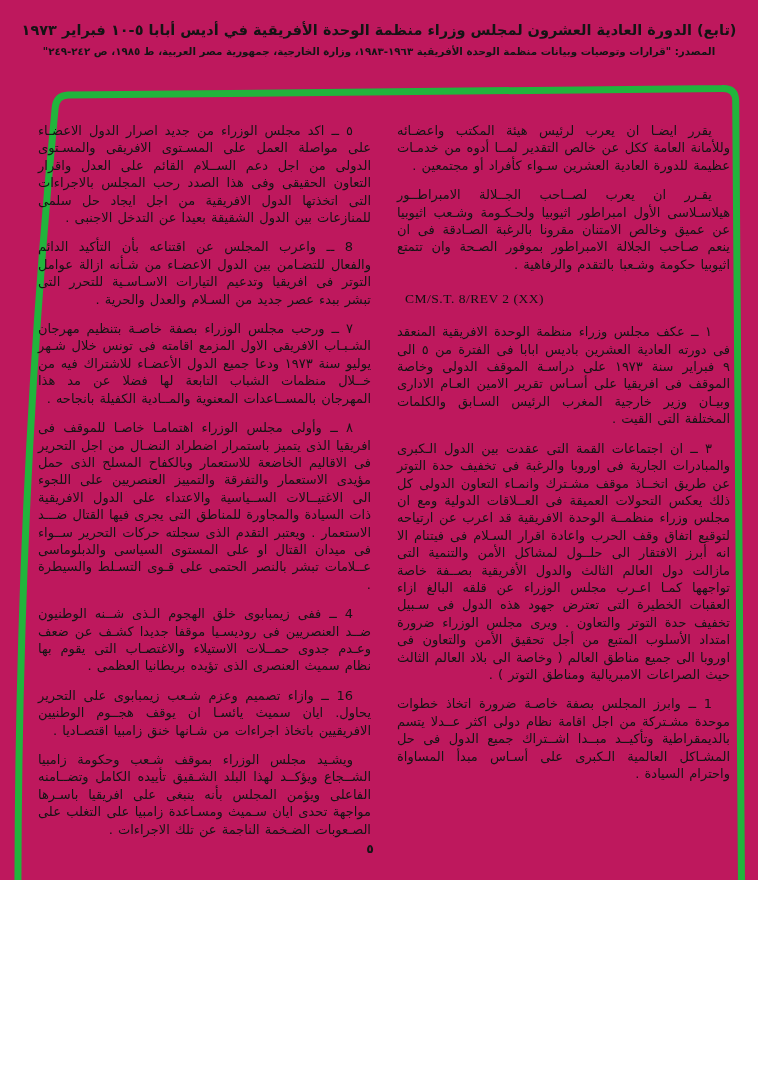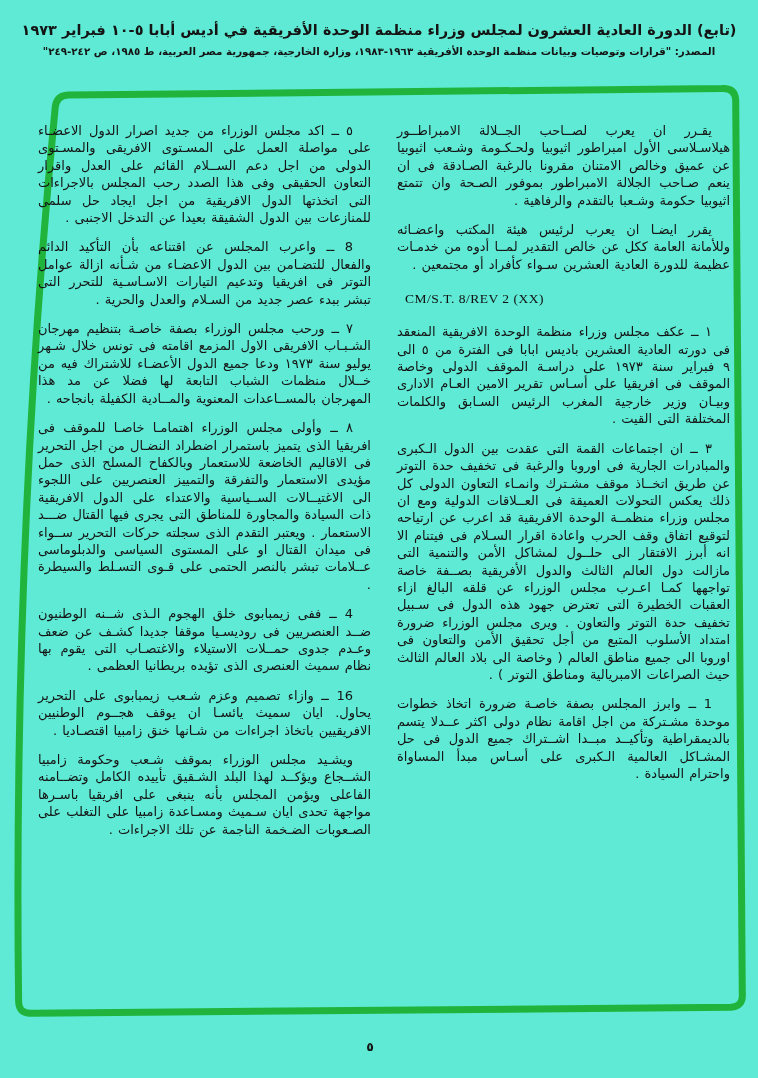--- a/index.html
+++ b/index.html
@@ -1,17 +1,17 @@
 <!DOCTYPE html>
 <html lang="ar"><head>
 <meta charset="utf-8">
 <style>
   html,body{margin:0;padding:0;background:#ffffff;}
   .page{
-    position:relative;width:758px;height:1078px;background:#5eead4;
+    position:relative;width:758px;height:880px;background:#be185d;
     font-family:"DejaVu Sans",sans-serif;color:#141414;overflow:hidden;
   }
   
   .hdr{position:absolute;top:22px;left:0;width:758px;text-align:center;direction:rtl;}
   .hdr .title{font-size:14.5px;font-weight:bold;white-space:nowrap;letter-spacing:0;}
   .hdr .source{font-size:10.3px;font-weight:bold;margin-top:7px;white-space:nowrap;}
   
   .frame{position:absolute;inset:0;pointer-events:none;}
   
   .columns{
@@ -56,22 +56,22 @@
              L 31.5 1013.2
              Q 19 1014 18.6 1001.5
              Q 13 540 55.2 107.5
              Q 56.4 95.6 68 95
              Z" fill="none" stroke-width="7" stroke-linejoin="round" stroke-linecap="round" stroke="#21b43c"></path>
   </svg>
 
   <main class="columns">
 
     <section class="col">
+      <p>يقرر ايضـا ان يعرب لرئيس هيئة المكتب واعضـائه وللأمانة العامة ككل عن خالص التقدير لمــا أدوه من خدمـات عظيمة للدورة العادية العشرين سـواء كأفراد أو مجتمعين .</p>
       <p>يقـرر ان يعرب لصــاحب الجــلالة الامبراطــور هيلاسـلاسى الأول امبراطور اثيوبيا ولحـكـومة وشـعب اثيوبيا عن عميق وخالص الامتنان مقرونا بالرغبة الصـادقة فى ان ينعم صـاحب الجلالة الامبراطور بموفور الصـحة وان تتمتع اثيوبيا حكومة وشـعبا بالتقدم والرفاهية .</p>
-      <p>يقرر ايضـا ان يعرب لرئيس هيئة المكتب واعضـائه وللأمانة العامة ككل عن خالص التقدير لمــا أدوه من خدمـات عظيمة للدورة العادية العشرين سـواء كأفراد أو مجتمعين .</p>
 
       <div class="ref">CM/S.T. 8/REV 2 (XX)</div>
 
 
       <p>١ ــ عكف مجلس وزراء منظمة الوحدة الافريقية المنعقد فى دورته العادية العشرين باديس ابابا فى الفترة من ٥ الى ٩ فبراير سنة ١٩٧٣ على دراسـة الموقف الدولى وخاصة الموقف فى افريقيا على أسـاس تقرير الامين العـام الادارى وبيـان وزير خارجية المغرب الرئيس السـابق والكلمات المختلفة التى القيت .</p>
       <p>٣ ــ ان اجتماعات القمة التى عقدت بين الدول الـكبرى والمبادرات الجارية فى اوروبا والرغبة فى تخفيف حدة التوتر عن طريق اتخــاذ موقف مشـترك وانمـاء التعاون الدولى كل ذلك يعكس التحولات العميقة فى العــلاقات الدولية ومع ان مجلس وزراء منظمــة الوحدة الافريقية قد اعرب عن ارتياحه لتوقيع اتفاق وقف الحرب واعادة اقرار السـلام فى فيتنام الا انه أبرز الافتقار الى حلــول لمشاكل الأمن والتنمية التى مازالت دول العالم الثالث والدول الأفريقية بصــفة خاصة تواجهها كمـا اعـرب مجلس الوزراء عن قلقه البالغ ازاء العقبات الخطيرة التى تعترض جهود هذه الدول فى سـبيل تخفيف حدة التوتر والتعاون . ويرى مجلس الوزراء ضرورة امتداد الأسلوب المتبع من أجل تحقيق الأمن والتعاون فى اوروبا الى جميع مناطق العالم ( وخاصة الى بلاد العالم الثالث حيث الصراعات الامبريالية ومناطق التوتر ) .</p>
       <p>1 ــ وابرز المجلس بصفة خاصـة ضرورة اتخاذ خطوات موحدة مشـتركة من اجل اقامة نظام دولى اكثر عــدلا يتسم بالديمقراطية وتأكيــد مبــدا اشــتراك جميع الدول فى حل المشـاكل العالمية الـكبرى على أسـاس مبدأ المساواة واحترام السيادة .</p>
     </section>
 
     <section class="col">

